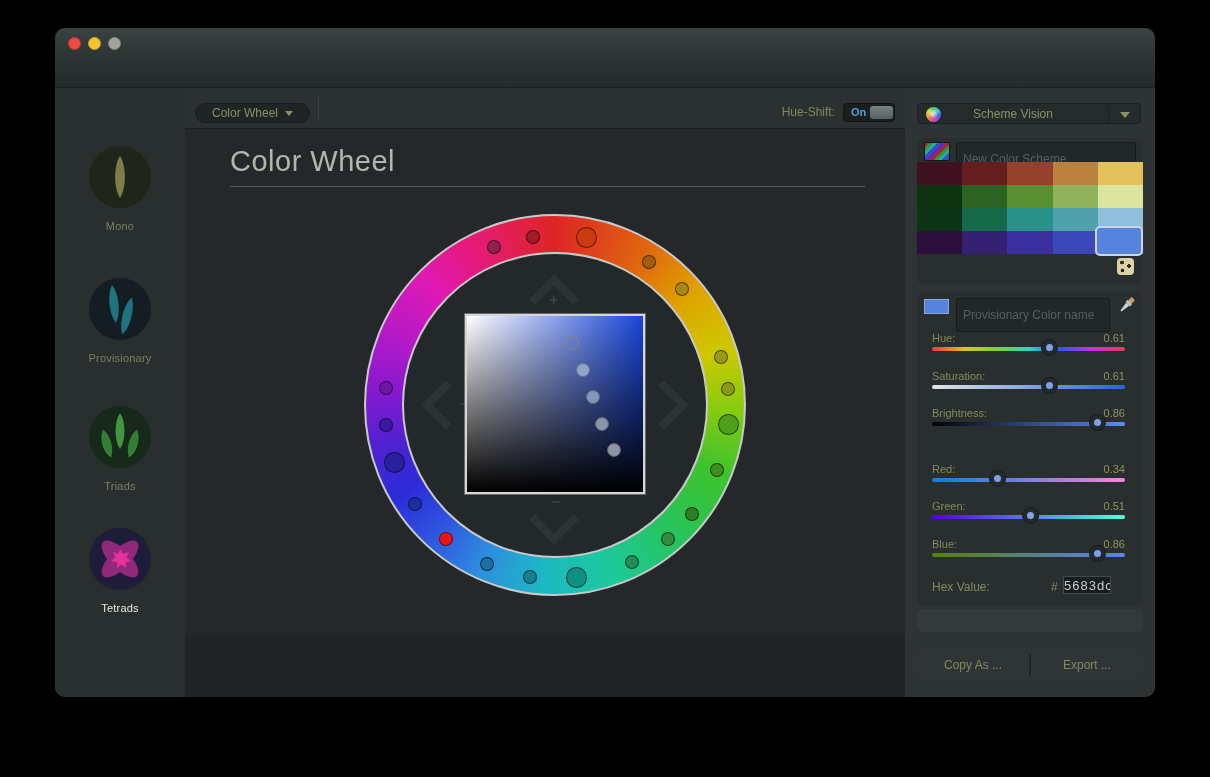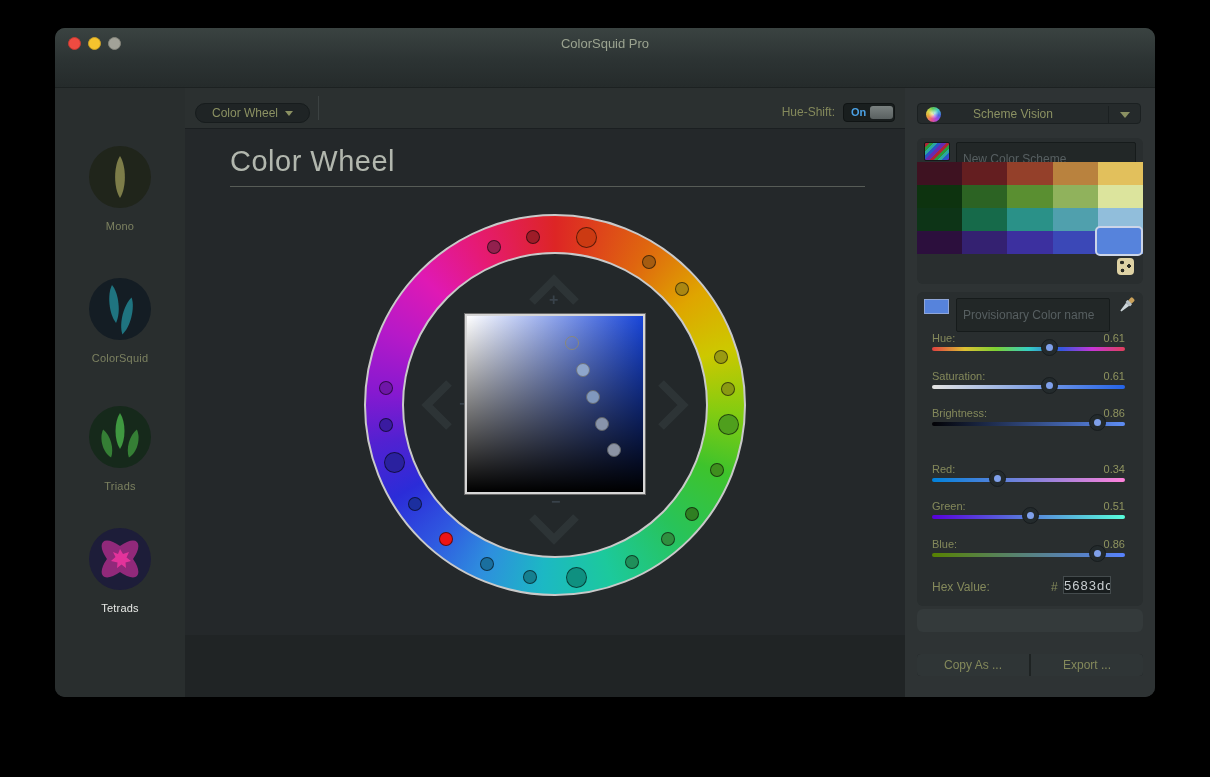--- a/index.html
+++ b/index.html
@@ -91,40 +91,39 @@
 </head>
 <body>
 
 <div class="screen">
   <div class="window">
 
     <div class="titlebar">
       <div class="tl red"></div>
       <div class="tl yellow"></div>
       <div class="tl gray"></div>
-      <div class="win-title">ColorSquid Pro</div>
     </div>
 
     <div class="sidebar">
       <div class="side-item-icon" style="top:57px">
         <svg width="64" height="64" viewBox="0 0 64 64">
           <circle cx="32" cy="32" r="31" fill="#20251b"></circle>
           <path d="M32 11 C38.5 21 38.5 43 32 53 C25.5 43 25.5 21 32 11 Z" fill="#7d7d49"></path>
         </svg>
       </div>
       <div class="side-label" style="top:132px">Mono</div>
 
       <div class="side-item-icon" style="top:189px">
         <svg width="64" height="64" viewBox="0 0 64 64">
           <circle cx="32" cy="32" r="31" fill="#141d24"></circle>
           <path d="M26 8 C32 17 32 37 26 46 C20 37 20 17 26 8 Z" fill="#1f7480" transform="rotate(-6 26 27)"></path>
           <path d="M39 20 C45 29 45 49 39 58 C33 49 33 29 39 20 Z" fill="#1f7480" transform="rotate(14 39 39)"></path>
         </svg>
       </div>
-      <div class="side-label" style="top:264px">ColorSquid</div>
+      <div class="side-label" style="top:264px">Provisionary</div>
 
       <div class="side-item-icon" style="top:317px">
         <svg width="64" height="64" viewBox="0 0 64 64">
           <circle cx="32" cy="32" r="31" fill="#16291b"></circle>
           <path d="M32 8 C38 17 38 35 32 44 C26 35 26 17 32 8 Z" fill="#3f9840"></path>
           <path d="M18 24 C24 31 25 45 20 53 C13 47 12 32 18 24 Z" fill="#357f35" transform="rotate(-12 19 38)"></path>
           <path d="M46 24 C52 32 51 47 44 53 C39 45 40 31 46 24 Z" fill="#357f35" transform="rotate(12 45 38)"></path>
         </svg>
       </div>
       <div class="side-label" style="top:392px">Triads</div>

